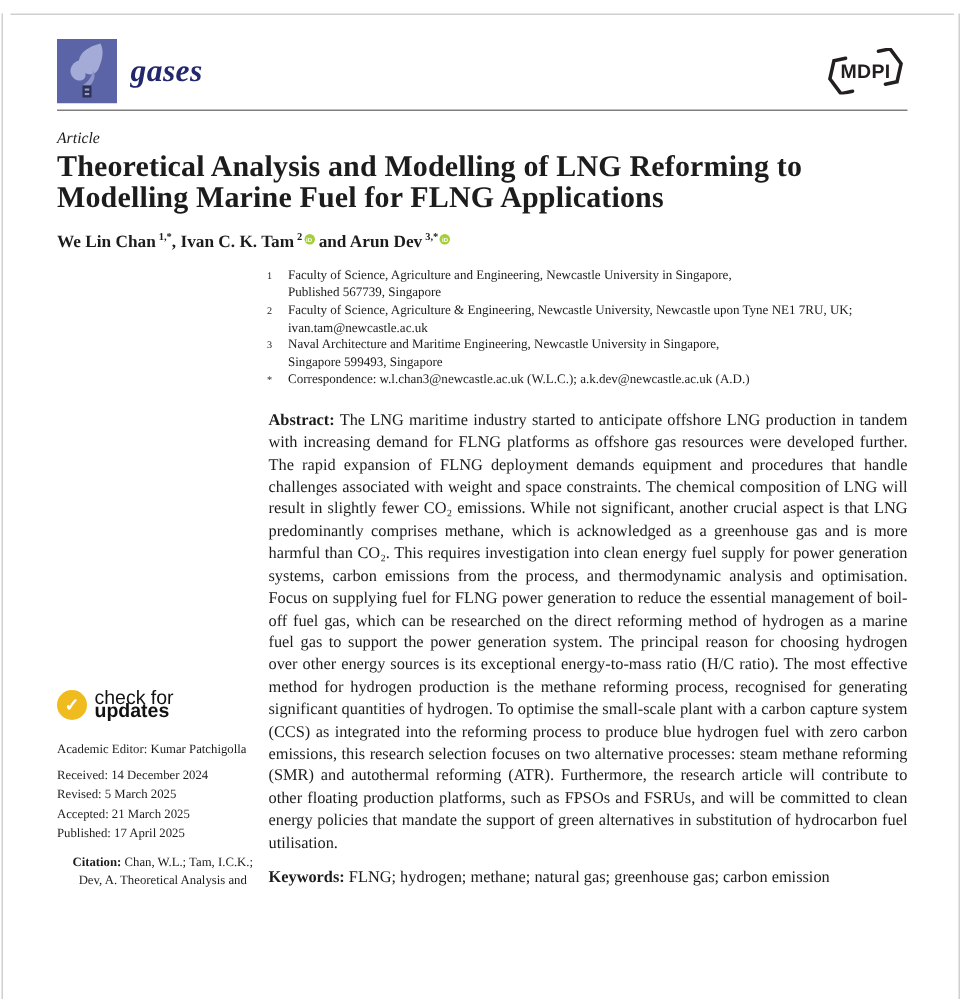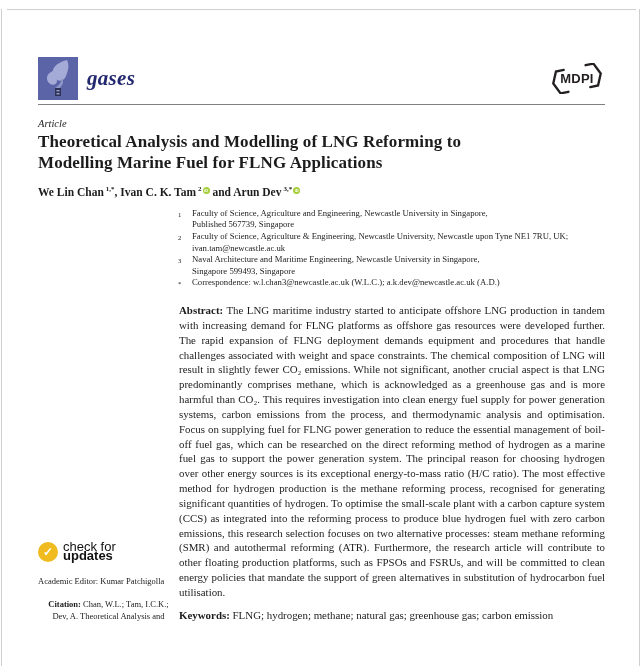--- a/index.html
+++ b/index.html
@@ -5,39 +5,39 @@
   html,body{margin:0;padding:0;}
   body{
     width:640px;height:666px;position:relative;overflow:hidden;
     background:#ffffff;color:var(--text-dark,#1c1c1c);
     font-family:"Liberation Serif","DejaVu Serif",serif;
   }
   .edge-top{position:absolute;top:9px;left:7px;right:4px;height:1px;background:var(--edge-gray,#cfcfcf);}
   .edge-left{position:absolute;top:9px;left:1px;bottom:0;width:1px;background:var(--edge-gray,#cfcfcf);}
   .edge-right{position:absolute;top:9px;right:0;bottom:0;width:1px;background:var(--edge-gray,#e4e4e4);}
 
-  .page{position:absolute;top:57px;left:38px;width:567px;}
+  .page{position:absolute;top:26px;left:38px;width:567px;}
 
   
   .masthead{display:flex;align-items:center;justify-content:space-between;height:43px;}
   .journal-logo{display:flex;align-items:center;text-decoration:none;cursor:pointer;}
   .logo-square{width:40px;height:43px;display:block;}
   .logo-square svg{display:block;}
   .logo-text{font-style:italic;font-weight:bold;font-size:21px;letter-spacing:.3px;
     color:var(--logo-text,#23276d);margin-left:9px;}
   .mdpi{position:relative;width:56px;height:31px;cursor:pointer;}
   .mdpi svg{position:absolute;inset:0;width:100%;height:100%;}
   .mdpi-text{position:absolute;inset:0;display:flex;align-items:center;justify-content:center;
     font-family:"Liberation Sans",sans-serif;font-weight:bold;font-size:13px;
     letter-spacing:.2px;color:var(--mdpi-black,#231f20);text-align:right;}
 
   .rule{height:0;border-top:1.4px solid var(--rule-gray,#7f7f7f);margin-top:4px;}
 
   .article-type{font-style:italic;font-size:10.5px;margin-top:13px;}
-  .title{font-size:17px;line-height:20.5px;font-weight:bold;margin:3px 0 0 0;letter-spacing:.1px;}
+  .title{font-size:20px;line-height:20.5px;font-weight:bold;margin:3px 0 0 0;letter-spacing:.1px;}
   .title-line{display:block;}
 
   .authors{margin-top:12px;font-size:11.5px;font-weight:bold;}
   .asup{font-size:7px;margin-left:2px;}
   .orcid{display:inline-block;width:7px;height:7px;border-radius:50%;
     background:var(--orcid-green,#a6ce39);color:#fff;font-family:"Liberation Sans",sans-serif;
     font-size:4px;line-height:7px;text-align:center;vertical-align:4px;margin-left:1px;cursor:pointer;}
 
   
   .affils{margin-top:10px;margin-left:140px;font-size:8.7px;line-height:11.6px;}
@@ -148,20 +148,26 @@
       <div class="badge">
         <span class="badge-circle">
             <span class="check-glyph">✓</span>
           </span>
         <span class="badge-text">
           <span class="bt1">check for</span>
           <span class="bt2">updates</span>
         </span>
       </div>
       <div class="editor">Academic Editor: Kumar Patchigolla</div>
+      <div class="dates">
+        <div>Received: 14 December 2024</div>
+        <div>Revised: 5 March 2025</div>
+        <div>Accepted: 21 March 2025</div>
+        <div>Published: 17 April 2025</div>
+      </div>
       <div class="citation">
         <div><b>Citation:</b> <span>Chan, W.L.; Tam, I.C.K.;</span></div>
         <div>Dev, A. Theoretical Analysis and</div>
       </div>
     </aside>
 
     <div class="main">
       <p class="abstract"><b class="lbl">Abstract:</b> <span>The LNG maritime industry started to anticipate offshore LNG production in tandem with increasing demand for FLNG platforms as offshore gas resources were developed further. The rapid expansion of FLNG deployment demands equipment and procedures that handle challenges associated with weight and space constraints. The chemical composition of LNG will result in slightly fewer CO₂ emissions. While not significant, another crucial aspect is that LNG predominantly comprises methane, which is acknowledged as a greenhouse gas and is more harmful than CO₂. This requires investigation into clean energy fuel supply for power generation systems, carbon emissions from the process, and thermodynamic analysis and optimisation. Focus on supplying fuel for FLNG power generation to reduce the essential management of boil-off fuel gas, which can be researched on the direct reforming method of hydrogen as a marine fuel gas to support the power generation system. The principal reason for choosing hydrogen over other energy sources is its exceptional energy-to-mass ratio (H/C ratio). The most effective method for hydrogen production is the methane reforming process, recognised for generating significant quantities of hydrogen. To optimise the small-scale plant with a carbon capture system (CCS) as integrated into the reforming process to produce blue hydrogen fuel with zero carbon emissions, this research selection focuses on two alternative processes: steam methane reforming (SMR) and autothermal reforming (ATR). Furthermore, the research article will contribute to other floating production platforms, such as FPSOs and FSRUs, and will be committed to clean energy policies that mandate the support of green alternatives in substitution of hydrocarbon fuel utilisation.</span></p>
       <p class="keywords"><b class="lbl">Keywords:</b> <span>FLNG; hydrogen; methane; natural gas; greenhouse gas; carbon emission</span></p>
     </div>

